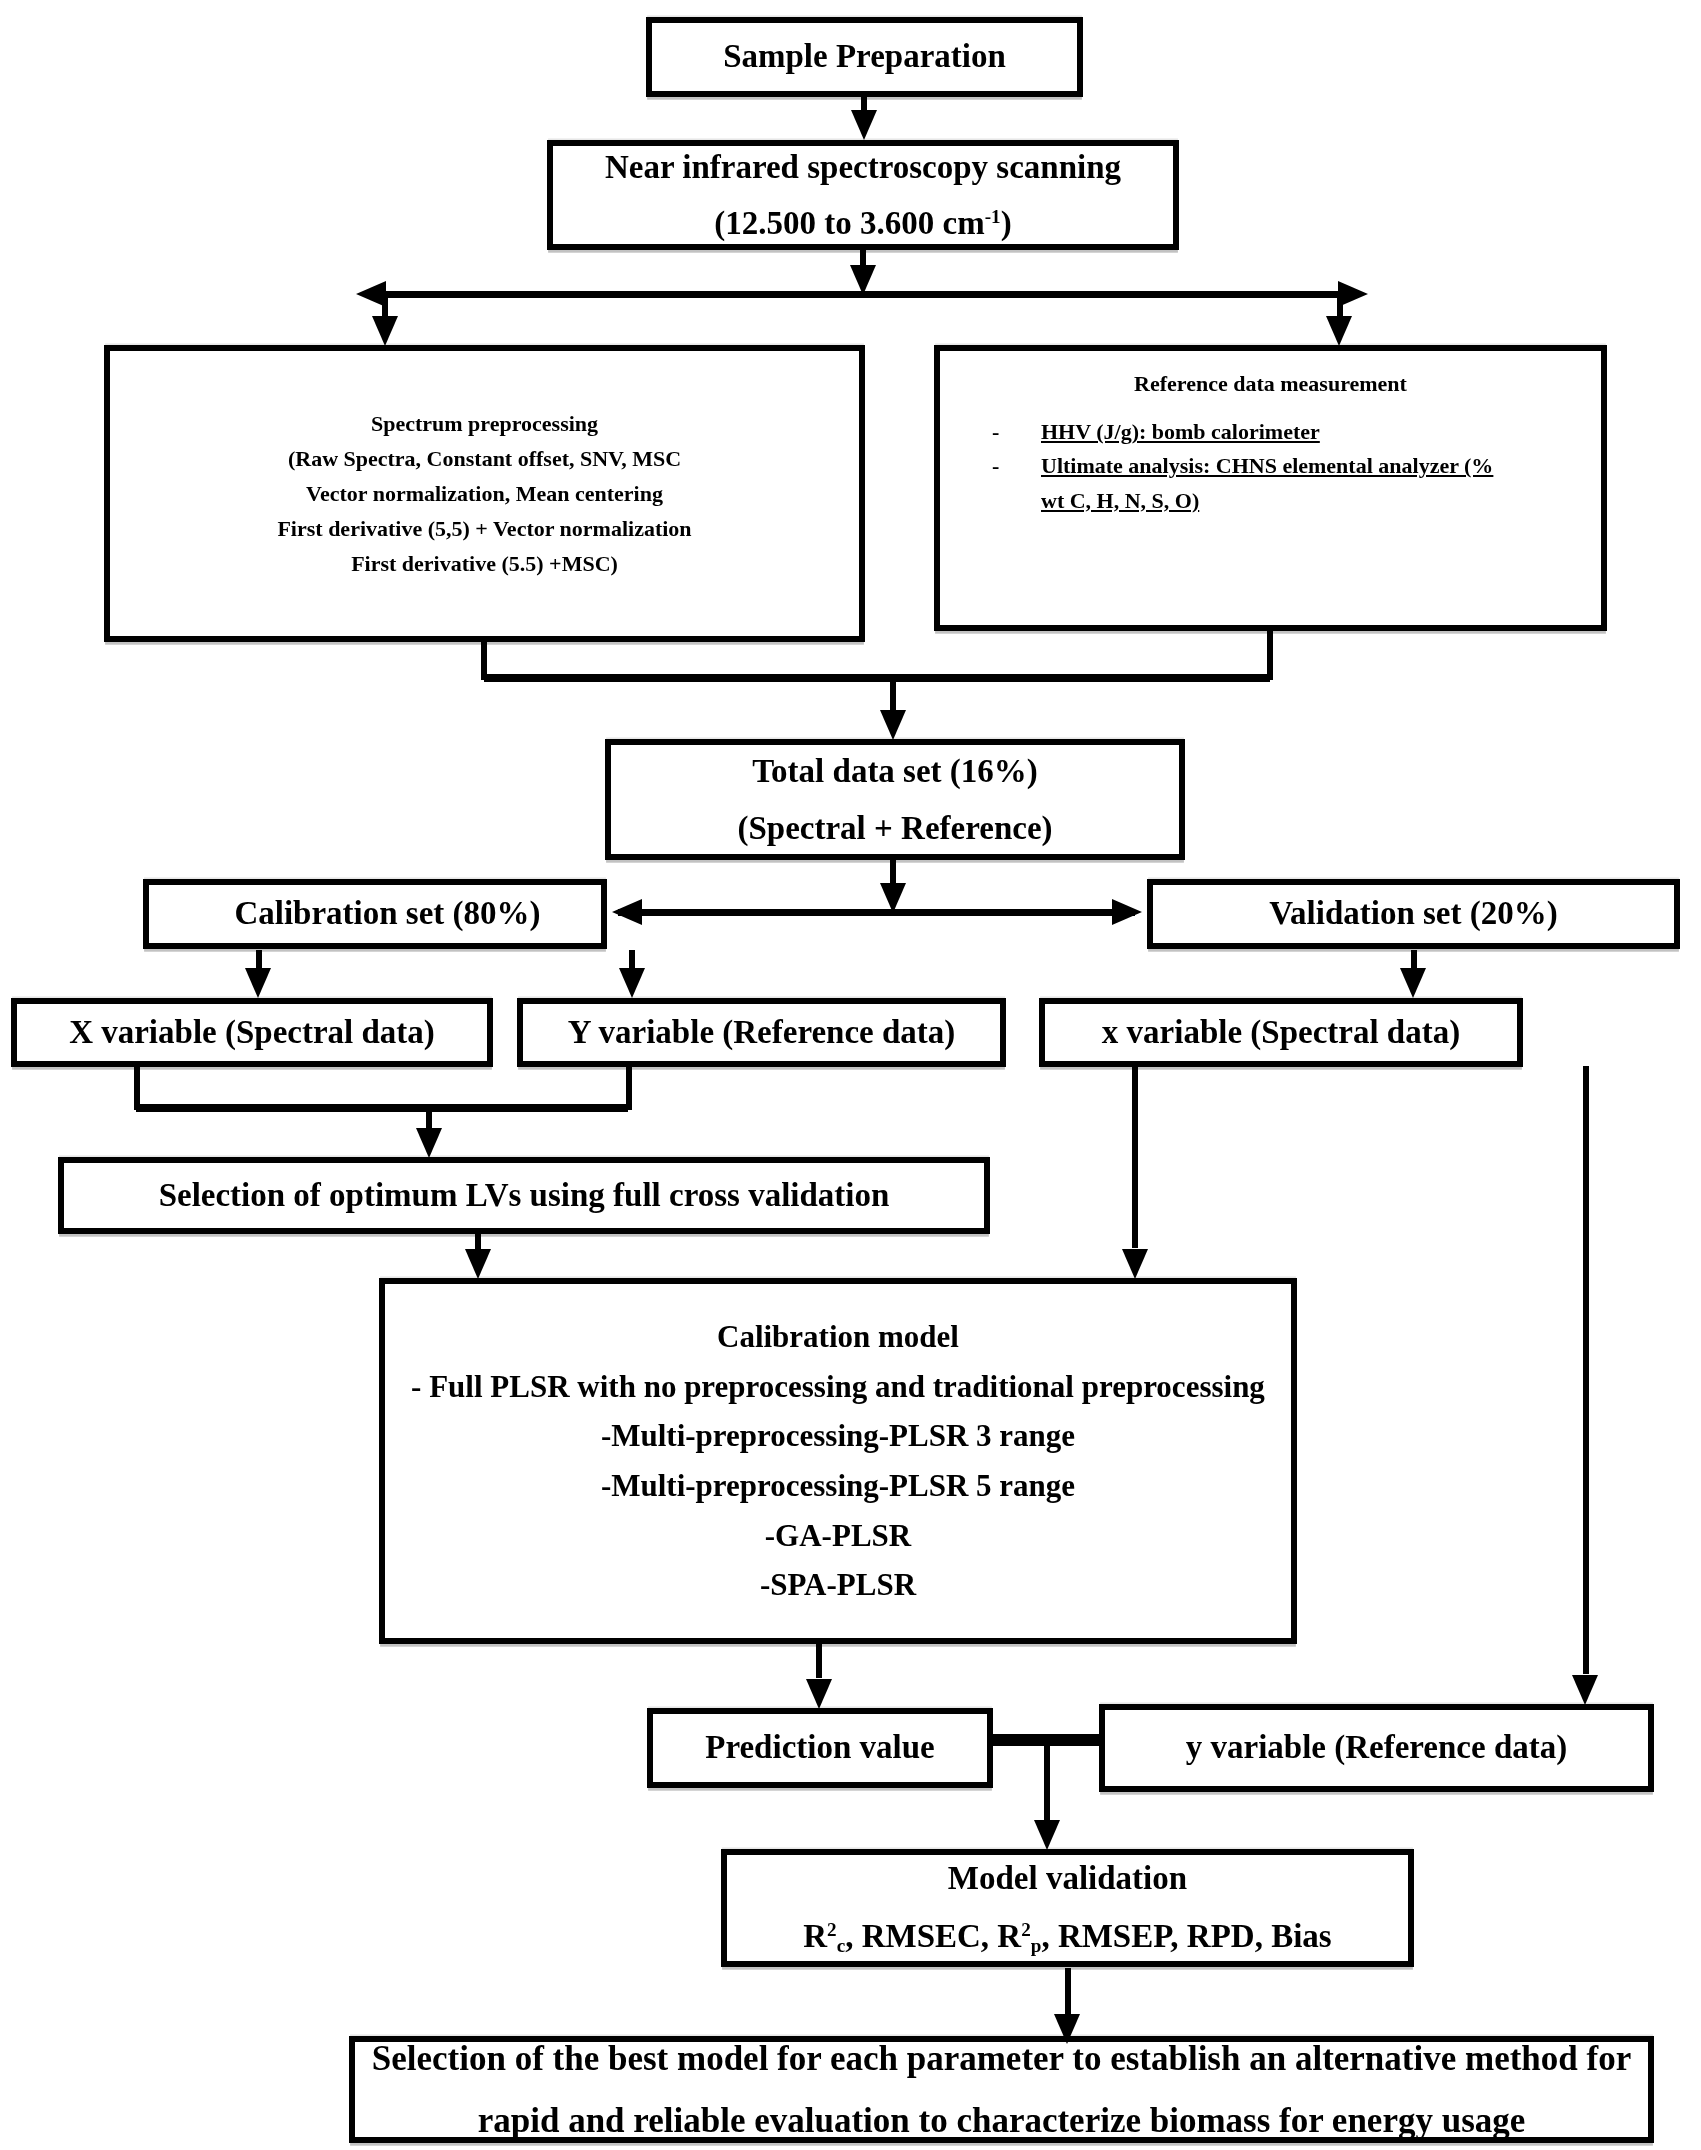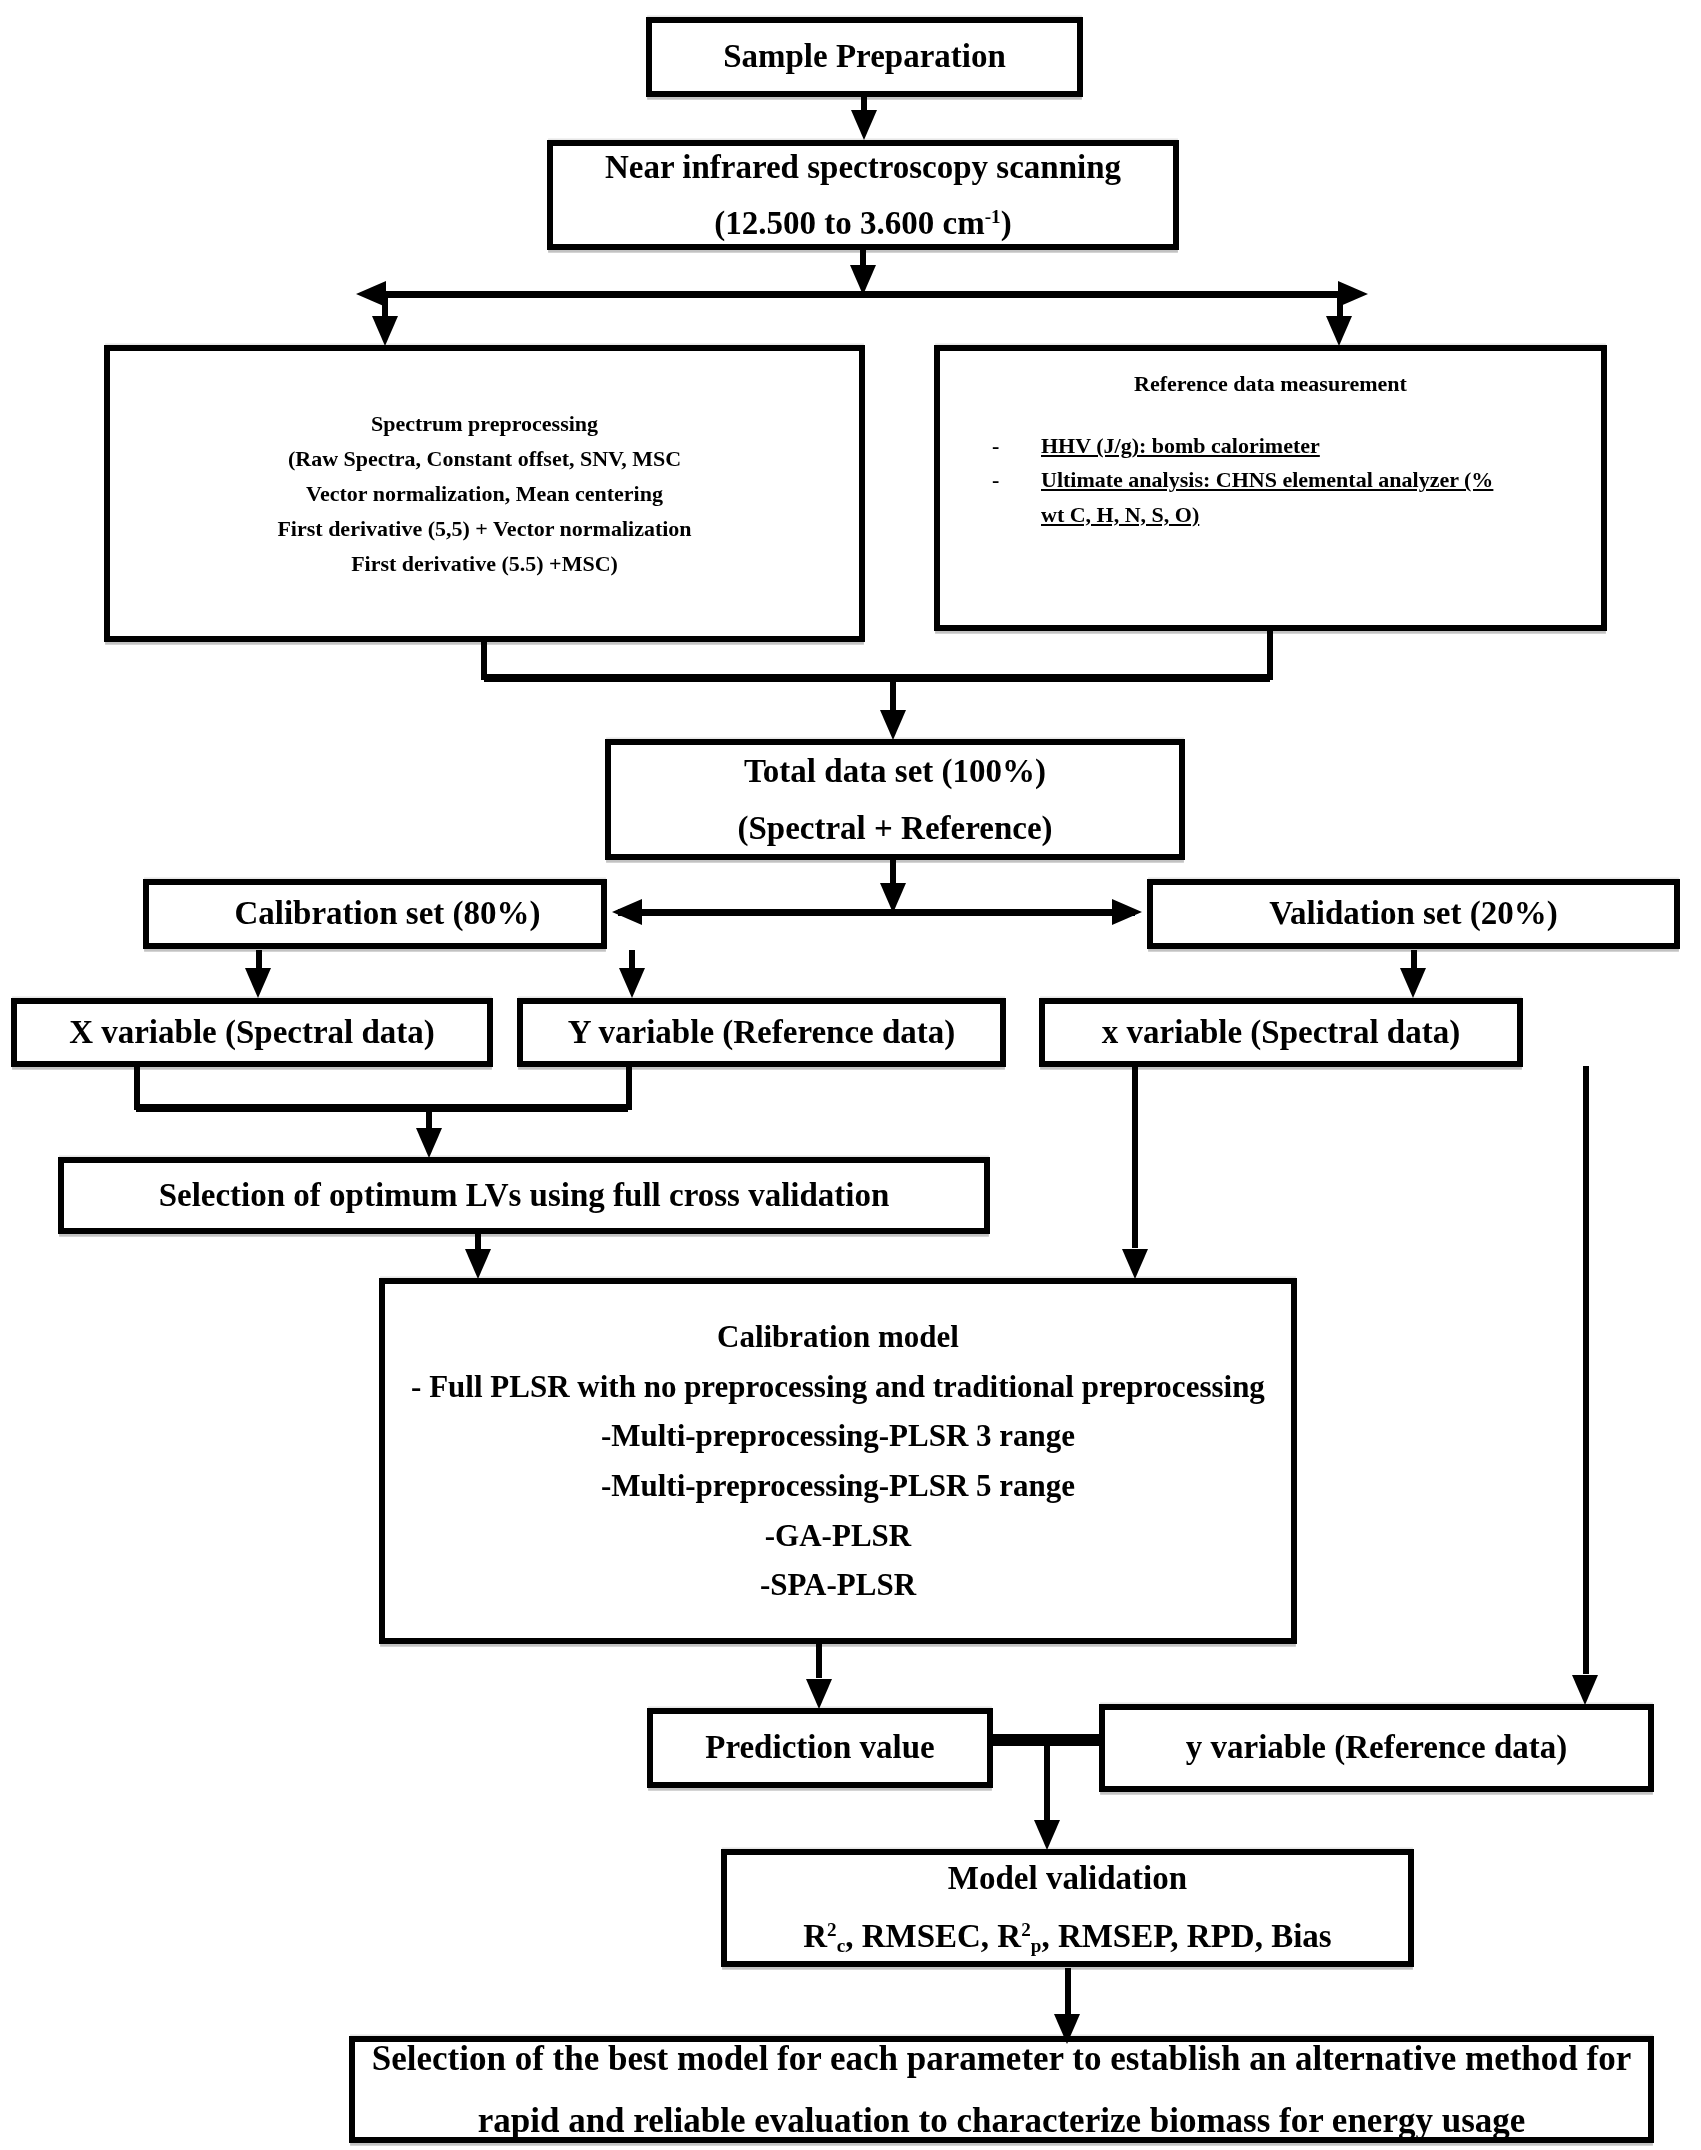--- a/index.html
+++ b/index.html
@@ -24,21 +24,21 @@
     font-weight:bold;
     font-size:33px;
     line-height:1.45;
     box-shadow:0 3.8px 0 -1.1px rgba(120,120,120,.45), 0 -2.7px 0 -1.1px rgba(175,175,175,.30);
   }
   .node .line{width:100%;}
   .small{font-size:22px;}
   .lh-wide{line-height:1.7;}
   .spectrum-lines{line-height:1.6;}
   .ref-node{justify-content:flex-start;align-items:stretch;padding:16.5px 22px 5.5px 22px;text-align:left;}
-  .ref-title{text-align:center;margin-bottom:30px;}
+  .ref-title{text-align:center;margin-bottom:16px;}
   .ref-item{display:flex;flex-direction:row;align-items:flex-start;padding-left:30px;padding-right:71px;line-height:1.55;}
   .ref-dash{width:49px;flex:0 0 49px;}
   .ref-text{flex:1;text-decoration:underline;}
   .calmodel{font-size:31px;line-height:1.6;padding:5.5px 11px;}
   .final-node{font-size:35px;line-height:1.75;padding:0 16.5px;}
   .mv{line-height:1.75;}
   sup{font-size:58%;vertical-align:baseline;position:relative;top:-0.55em;font-weight:bold;}
   sub{font-size:58%;vertical-align:baseline;position:relative;top:0.28em;font-weight:bold;}
   .vline,.hline{position:absolute;background:#000;}
   .tri{position:absolute;width:0;height:0;}
@@ -74,21 +74,21 @@
       <span class="ref-dash">-</span>
       <span class="ref-text">HHV (J/g): bomb calorimeter</span>
     </div>
     <div class="ref-item">
       <span class="ref-dash">-</span>
       <span class="ref-text">Ultimate analysis: CHNS elemental analyzer (% wt C, H, N, S, O)</span>
     </div>
   </div>
 
   <div class="node lh-wide" style="left:605px;top:739px;width:580px;height:121px;">
-    <div class="line">Total data set (100%)</div>
+    <div class="line">Total data set (16%)</div>
     <div class="line">(Spectral + Reference)</div>
   </div>
 
   <div class="node" style="left:143px;top:879px;width:464px;height:70px;padding-left:25px;">
     <div class="line">Calibration set (80%)</div>
   </div>
 
   <div class="node" style="left:1147px;top:879px;width:533px;height:70px;">
     <div class="line">Validation set (20%)</div>
   </div>

